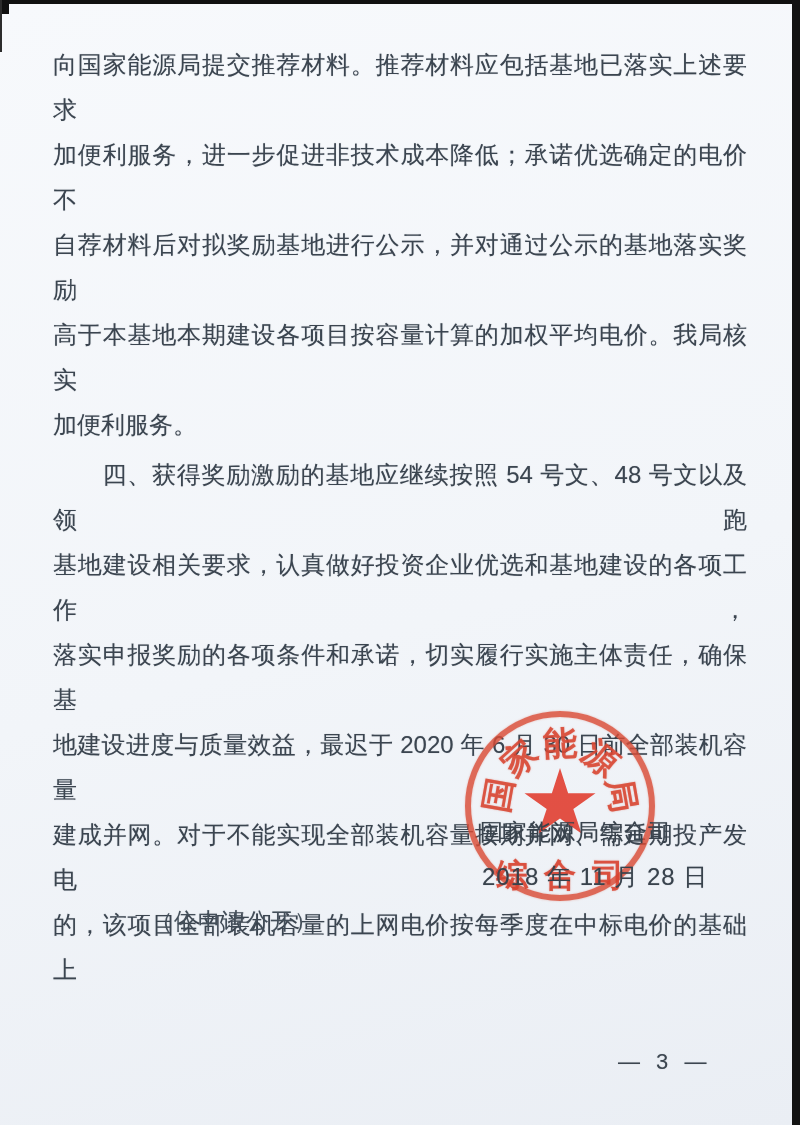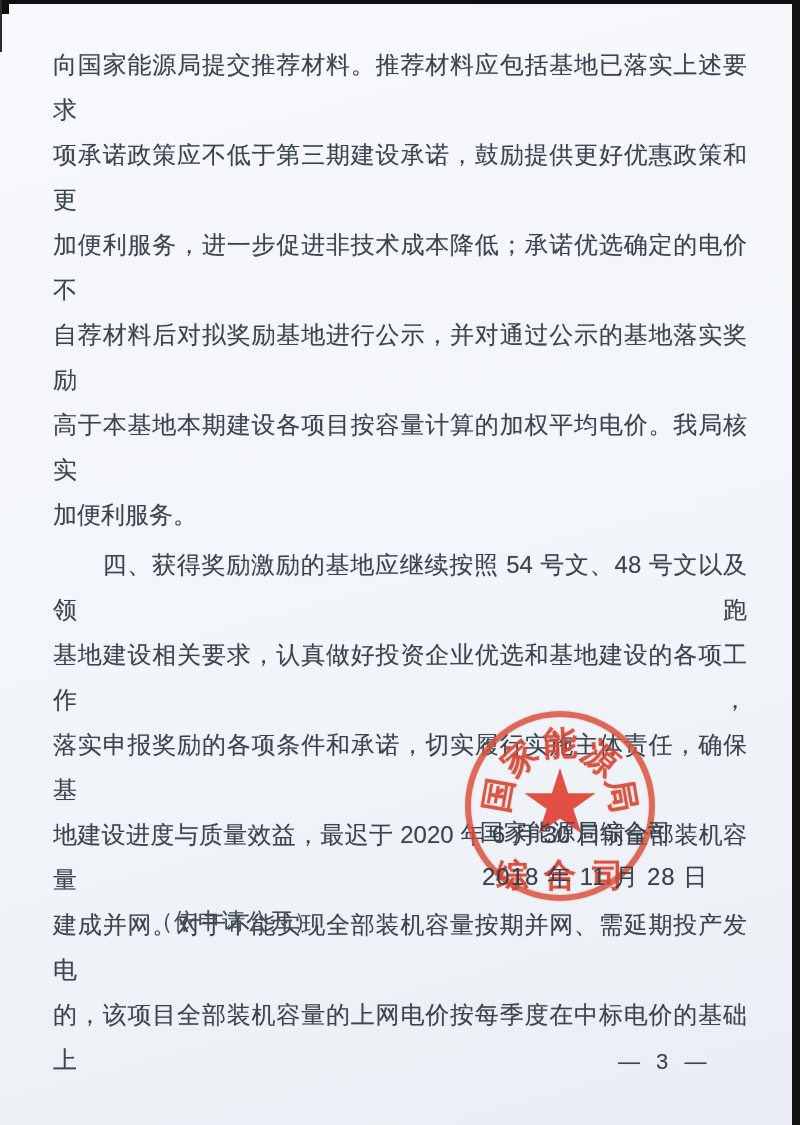--- a/index.html
+++ b/index.html
@@ -90,21 +90,20 @@
 <div id="page">
 
   <div class="edge edge-top"></div>
   <div class="edge edge-right"></div>
   <div class="edge edge-corner"></div>
   <div class="edge edge-left"></div>
 
   <div class="body-text">
       <div class="paragraph">
         <div class="line">向国家能源局提交推荐材料。推荐材料应包括基地已落实上述要求</div>
-        <div class="line">项承诺政策应不低于第三期建设承诺，鼓励提供更好优惠政策和更</div>
         <div class="line">加便利服务，进一步促进非技术成本降低；承诺优选确定的电价不</div>
         <div class="line">自荐材料后对拟奖励基地进行公示，并对通过公示的基地落实奖励</div>
         <div class="line">高于本基地本期建设各项目按容量计算的加权平均电价。我局核实</div>
         <div class="line short">加便利服务。</div>
       </div>
       <div class="paragraph">
         <div class="line">　　四、获得奖励激励的基地应继续按照 54 号文、48 号文以及领跑</div>
         <div class="line">基地建设相关要求，认真做好投资企业优选和基地建设的各项工作，</div>
         <div class="line">落实申报奖励的各项条件和承诺，切实履行实施主体责任，确保基</div>
         <div class="line">地建设进度与质量效益，最迟于 2020 年 6 月 30 日前全部装机容量</div>

